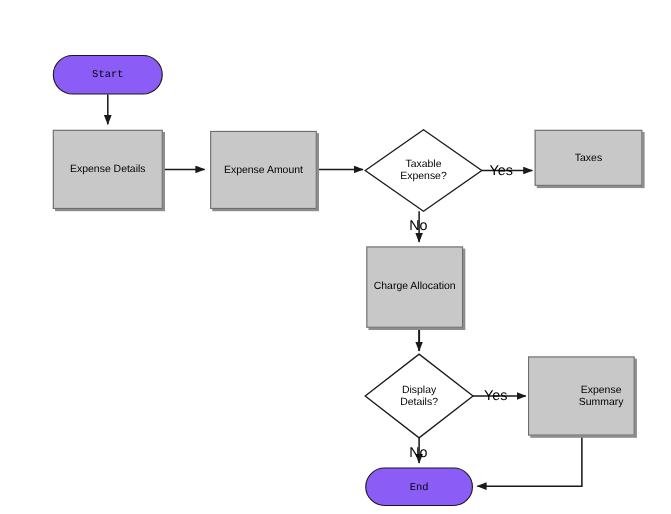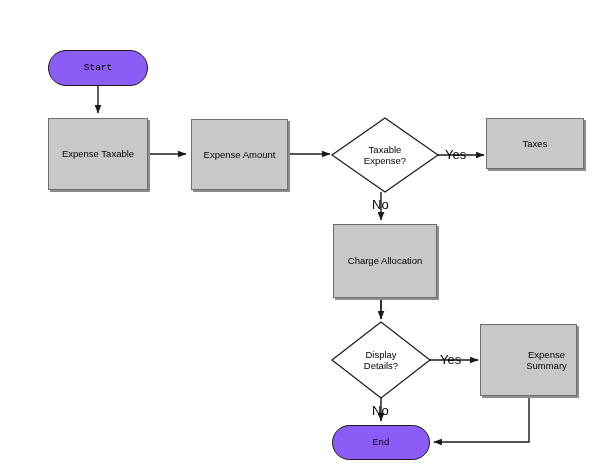--- a/index.html
+++ b/index.html
@@ -99,39 +99,39 @@
     <line x1="381" y1="398" x2="381" y2="421" stroke="#1a1a1a" stroke-width="1.4" marker-end="url(#arrowhead)"></line>
 
     <polyline points="529,397 529,442 434,442" fill="none" stroke="#1a1a1a" stroke-width="1.4" marker-end="url(#arrowhead)"></polyline>
   </svg>
 
   <div class="node node-terminator" style="left:48px; top:50px; width:100px; height:36px;">
     <span>Start</span>
   </div>
 
   <div class="node node-process" style="left:48px; top:118px; width:100px; height:72px;">
-    <span>Expense Taxable</span>
+    <span>Expense Details</span>
   </div>
 
   <div class="node node-process" style="left:191px; top:119px; width:97px; height:71px;">
     <span>Expense Amount</span>
   </div>
 
   <div class="node node-decision" style="left:332px; top:118px; width:106px; height:74px;">
     <div class="decision-label">
       <div>Taxable</div>
       <div>Expense?</div>
     </div>
   </div>
 
   <div class="node node-process" style="left:486px; top:118px; width:98px; height:51px;">
     <span>Taxes</span>
   </div>
 
-  <div class="node node-process" style="left:333px; top:224px; width:104px; height:74px;">
+  <div class="node node-process" style="left:333px; top:224px; width:88px; height:74px;">
     <span>Charge Allocation</span>
   </div>
 
   <div class="node node-decision" style="left:332px; top:322px; width:98px; height:76px;">
     <div class="decision-label">
       <div>Display</div>
       <div>Details?</div>
     </div>
   </div>
 

